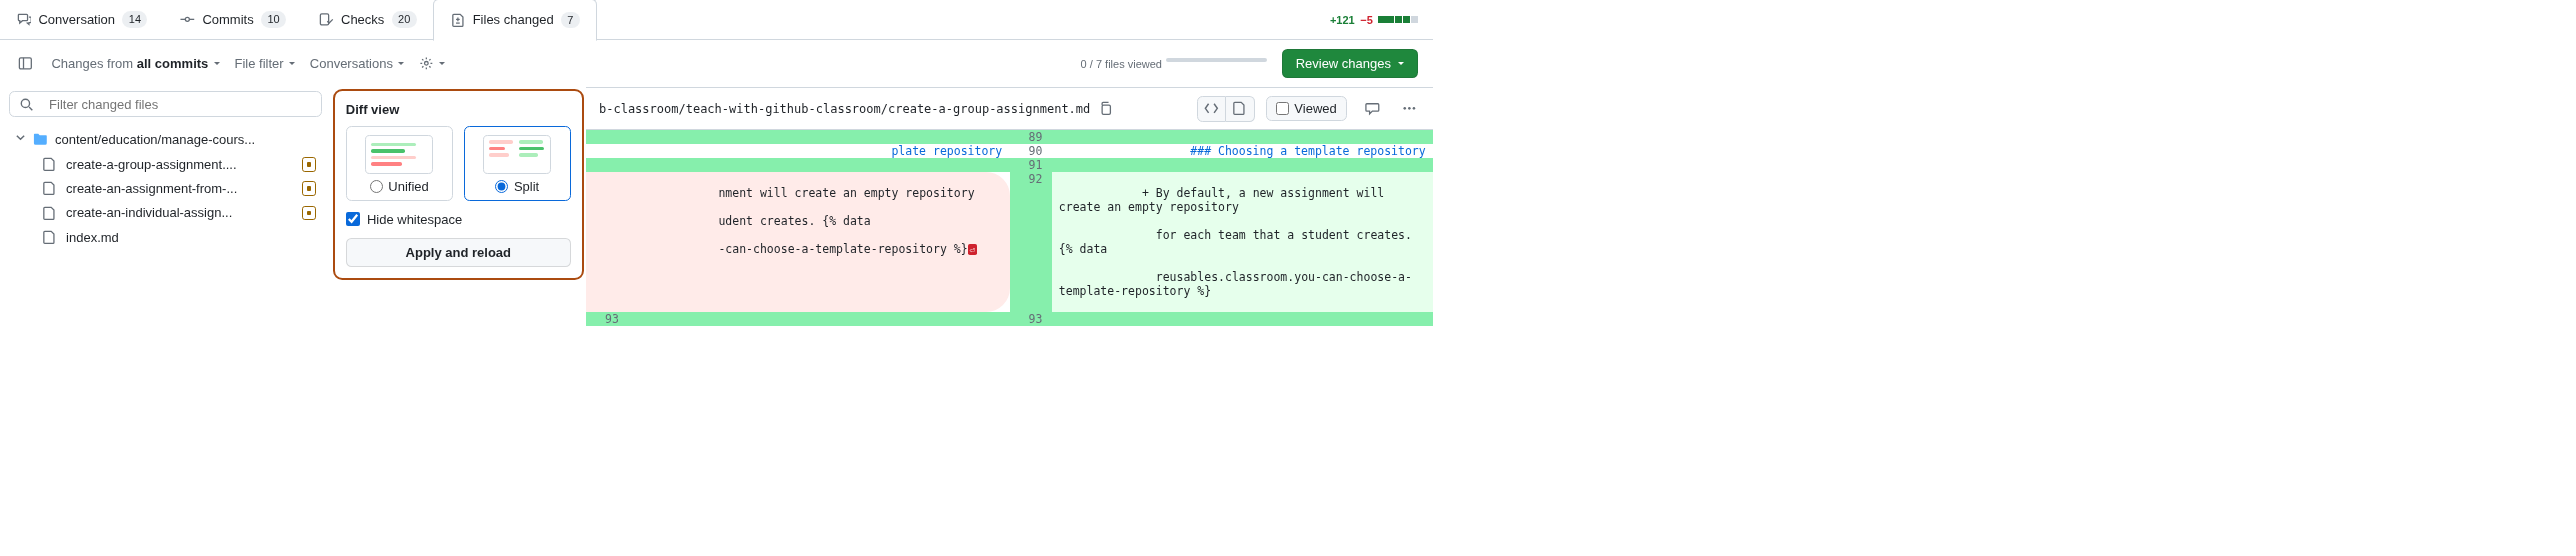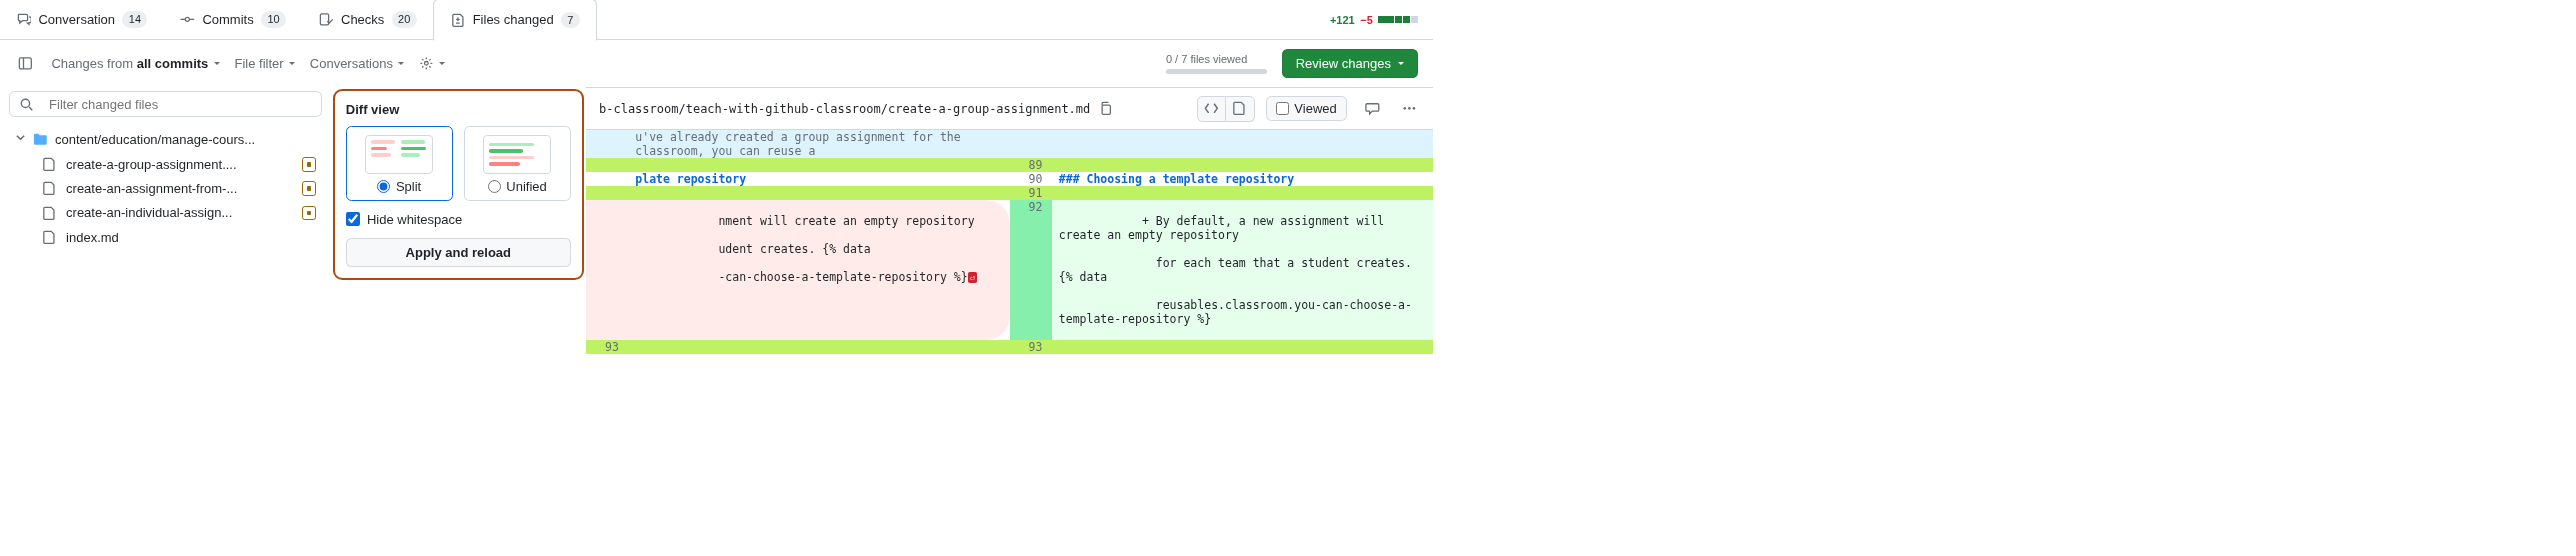--- a/index.html
+++ b/index.html
@@ -83,21 +83,21 @@
     color: #656d76;
     cursor: pointer;
     font-size:13px;
   }
   .dropdown-btn .bold { color:#1f2328; font-weight: 600; }
   .caret {
     width:0;height:0;border-left:3.7px solid transparent;border-right:3.7px solid transparent;border-top:3.7px solid #656d76;
     margin-left:1.8px;
   }
   .spacer { flex: 1; }
-  .viewed-count { color:#656d76; font-size:11px; display:flex;flex-direction:column;align-items:flex-start; gap:4px;}
+  .viewed-count { color:#656d76; font-size:11px; display:flex;flex-direction:row;align-items:flex-start; gap:4px;}
   .viewed-bar { width:101px;height:4.6px;background:#d0d7de;border-radius:2.8px; }
   .btn {
     display:inline-flex;align-items:center;gap:5.5px;
     padding: 4.6px 13px;border-radius:5.5px;font-weight:500;cursor:pointer;
     border:0.9px solid rgba(31,35,40,0.15);height:29px;
   }
   .btn.primary { background:#1f883d;color:#fff;border:0.9px solid rgba(31,35,40,0.15); font-weight:500;}
   .btn.primary .caret { border-top-color:#fff;}
   .btn.default { background:#f6f8fa;color:#1f2328; }
 
@@ -152,22 +152,22 @@
   }
   .viewed-toggle input { margin:0;}
   .kebab { color:#656d76; cursor:pointer; padding:3.7px;}
 
   .diff-table { font-family: ui-monospace, SFMono-Regular, Menlo, monospace; font-size:11.5px; }
   .diff-row { display:flex; }
   .gutter { width:42px; text-align:right; padding:0 9.2px; color:#656d76; user-select:none;}
   .cell { flex:1; padding:0 7.3px; white-space:pre-wrap; }
   .pane { display:flex; flex:1; }
   .row-hunk { background:#ddf4ff; color:#656d76;}
-  .row-blank { background:#bef264;}
-  .row-head .cell { color:#0969da; font-weight:700;}
+  .row-blank { background:#86efac;}
+  .row-head .cell { color:#0969da; font-weight:400;text-align:right;}
   .left-del { background:#ffebe9;border-radius:24px;}
   .left-del .gutter { background:#ffebe9;}
   .right-add { background:#e6ffec;}
   .right-add .gutter { background:#86efac;}
   .inv-char { background:#cf222e;color:#fff;padding:0 1.8px;border-radius:1.8px;font-size:9.2px;}
 
   
   .popover {
     position:absolute;
     top: 1.8px; left: 1.8px;
@@ -375,48 +375,48 @@
         <span>index.md</span>
       </div>
     </div>
   </div>
 
   <div class="diff-area">
 
     <div class="popover">
       <h4>Diff view</h4>
       <div class="seg-options">
+        <div class="seg-opt">
+          <div class="preview">
+            <div class="pline pg" style="width:80%"></div>
+            <div class="pline pgd" style="width:60%"></div>
+            <div class="pline pr" style="width:80%"></div>
+            <div class="pline prd" style="width:55%"></div>
+          </div>
+          <label class="radio-row">
+            <input type="radio" name="dv" style="">
+            <span>Unified</span>
+          </label>
+        </div>
         <div class="seg-opt selected">
           <div class="preview split">
             <div class="col">
               <div class="pline pr" style="width:90%"></div>
               <div class="pline prd" style="width:60%"></div>
               <div class="pline pr" style="width:75%"></div>
             </div>
             <div class="col">
               <div class="pline pg" style="width:90%"></div>
               <div class="pline pgd" style="width:95%"></div>
               <div class="pline pg" style="width:70%"></div>
             </div>
           </div>
           <label class="radio-row">
             <input type="radio" name="dv" checked="" style="">
             <span>Split</span>
-          </label>
-        </div>
-        <div class="seg-opt">
-          <div class="preview">
-            <div class="pline pg" style="width:80%"></div>
-            <div class="pline pgd" style="width:60%"></div>
-            <div class="pline pr" style="width:80%"></div>
-            <div class="pline prd" style="width:55%"></div>
-          </div>
-          <label class="radio-row">
-            <input type="radio" name="dv" style="">
-            <span>Unified</span>
           </label>
         </div>
       </div>
       <label class="chk-row">
         <input type="checkbox" checked="" style="">
         <span>Hide whitespace</span>
       </label>
       <div class="btn default apply-btn">
         <span>Apply and reload</span>
       </div>
@@ -457,30 +457,20 @@
               <circle cx="3" cy="8" r="1.4"></circle>
               <circle cx="8" cy="8" r="1.4"></circle>
               <circle cx="13" cy="8" r="1.4"></circle>
             </svg>
         </span>
       </div>
     </div>
 
     <div class="diff-table" style="margin-left:255px;">
 
-      <div class="diff-row row-hunk">
-        <div class="pane">
-            <div class="gutter"></div>
-            <div class="cell">u've already created a group assignment for the classroom, you can reuse a</div>
-          </div>
-        <div class="pane">
-            <div class="gutter"></div>
-            <div class="cell"></div>
-          </div>
-      </div>
 
       <div class="diff-row row-blank">
         <div class="pane">
             <div class="gutter"></div>
             <div class="cell"></div>
           </div>
         <div class="pane">
             <div class="gutter">89</div>
             <div class="cell"></div>
           </div>

